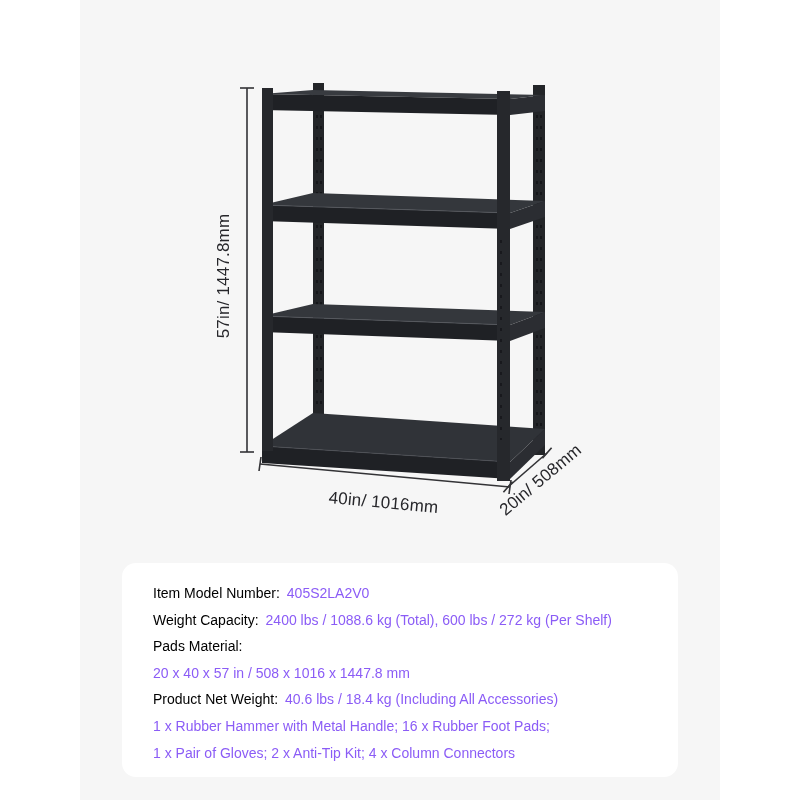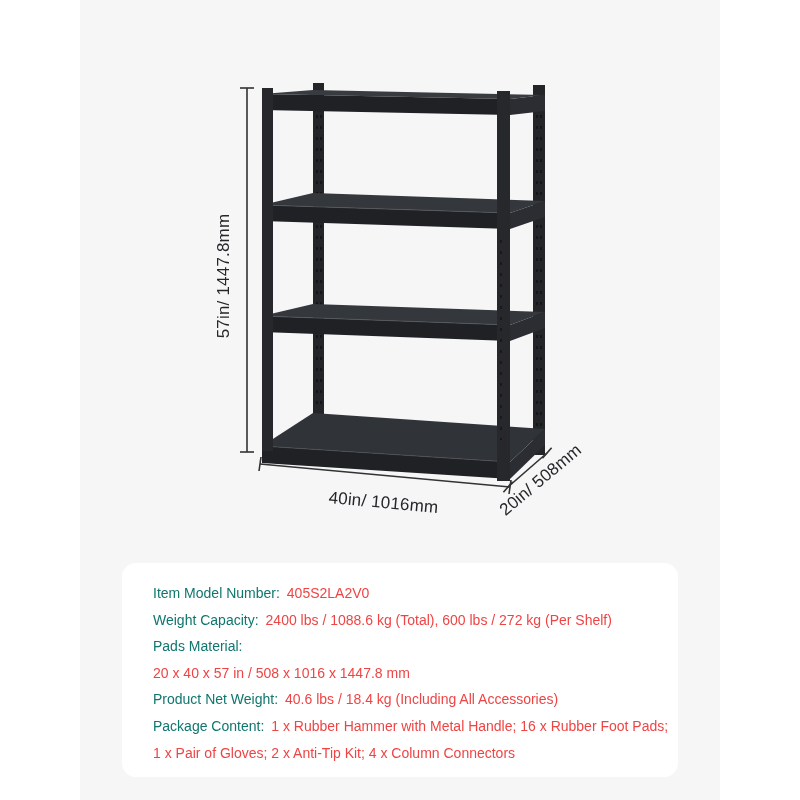--- a/index.html
+++ b/index.html
@@ -40,23 +40,23 @@
     border-radius: 14px;
     padding: 17px 28px 0 31px;
   }
   .spec-row {
     display: flex;
     gap: 7px;
     font-size: 14px;
     line-height: 26.6px;
     white-space: nowrap;
   }
-  .spec-label { color: #0f766e; }
+  .spec-label { color: #000000; }
   .spec-label:empty { display: none; }
-  .spec-value { color: #ef4444; }
+  .spec-value { color: #8b5cf6; }
 </style>
 </head>
 <body>
 
 <div class="page">
   <div class="canvas">
 
     <svg class="illustration" viewBox="0 0 640 560">
 
       <g>
@@ -136,21 +136,20 @@
         <span class="spec-label">Pads Material:</span>
       </div>
       <div class="spec-row">
         <span class="spec-value">20 x 40 x 57 in / 508 x 1016 x 1447.8 mm</span>
       </div>
       <div class="spec-row">
         <span class="spec-label">Product Net Weight:</span>
         <span class="spec-value">40.6 lbs / 18.4 kg (Including All Accessories)</span>
       </div>
       <div class="spec-row">
-        <span class="spec-label">Package Content:</span>
         <span class="spec-value">1 x Rubber Hammer with Metal Handle; 16 x Rubber Foot Pads;</span>
       </div>
       <div class="spec-row">
 
         <span class="spec-value">1 x Pair of Gloves; 2 x Anti-Tip Kit; 4 x Column Connectors</span>
       </div>
     </div>
 
   </div>
 </div>

